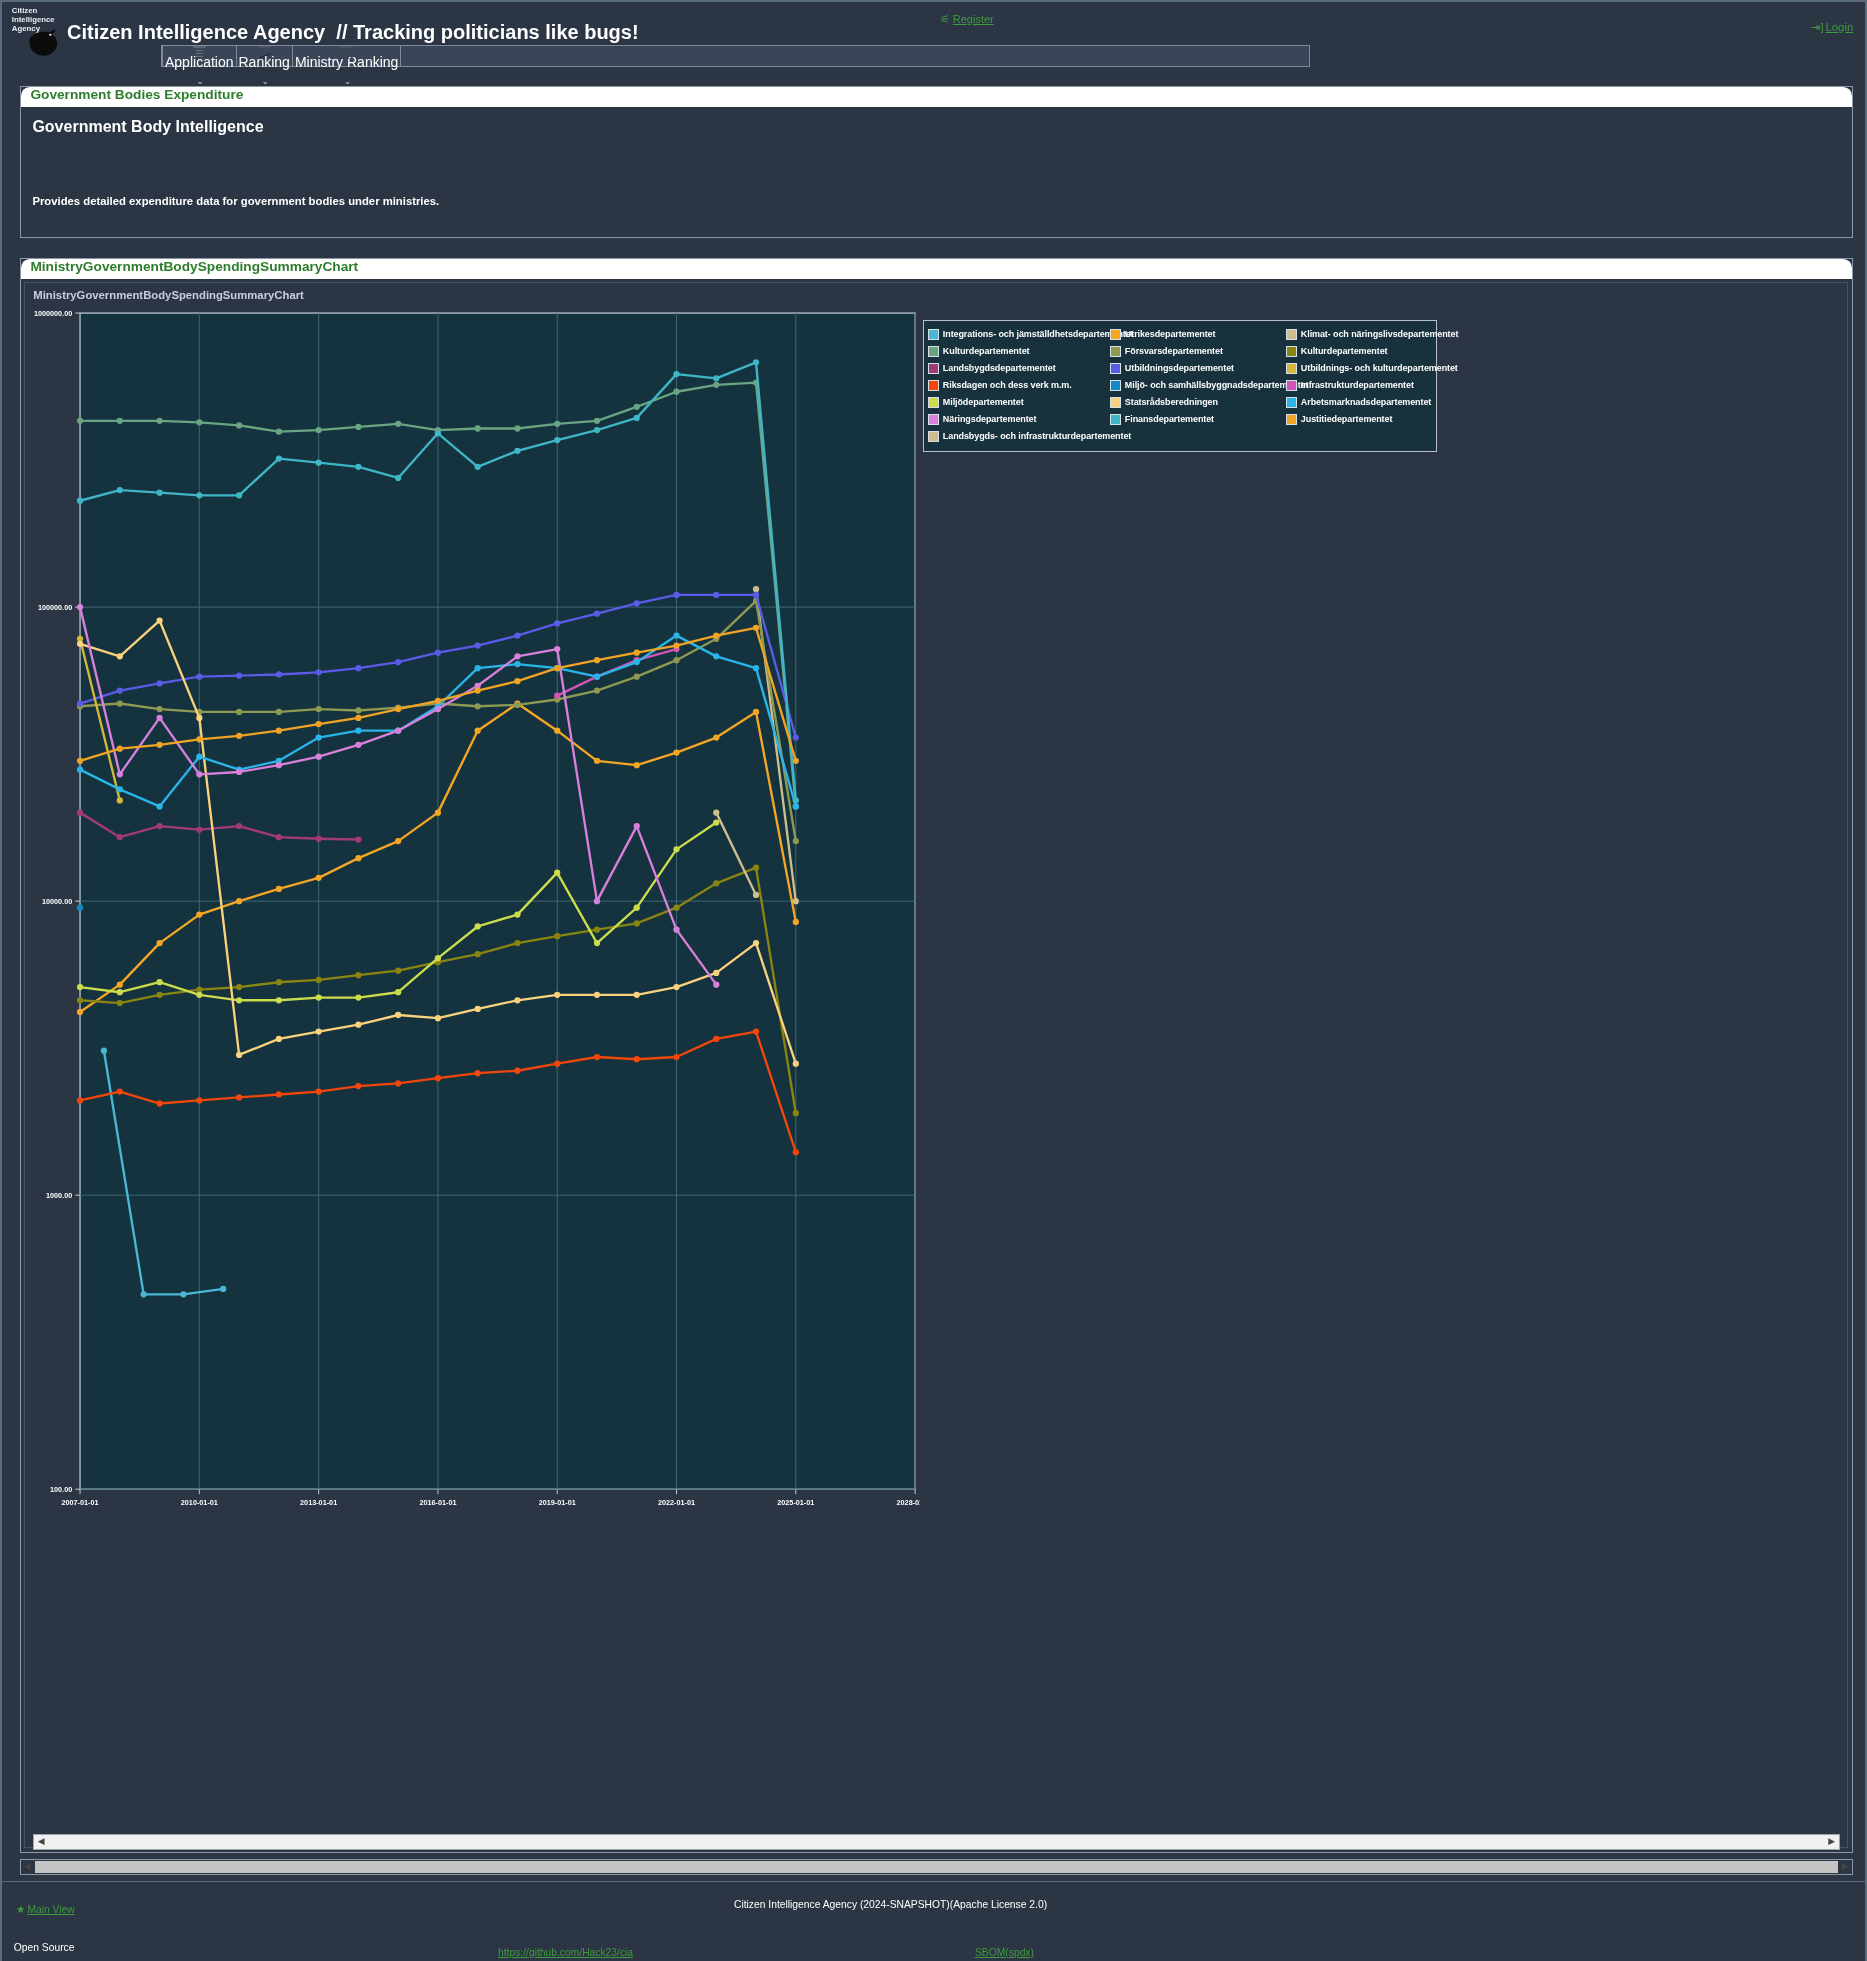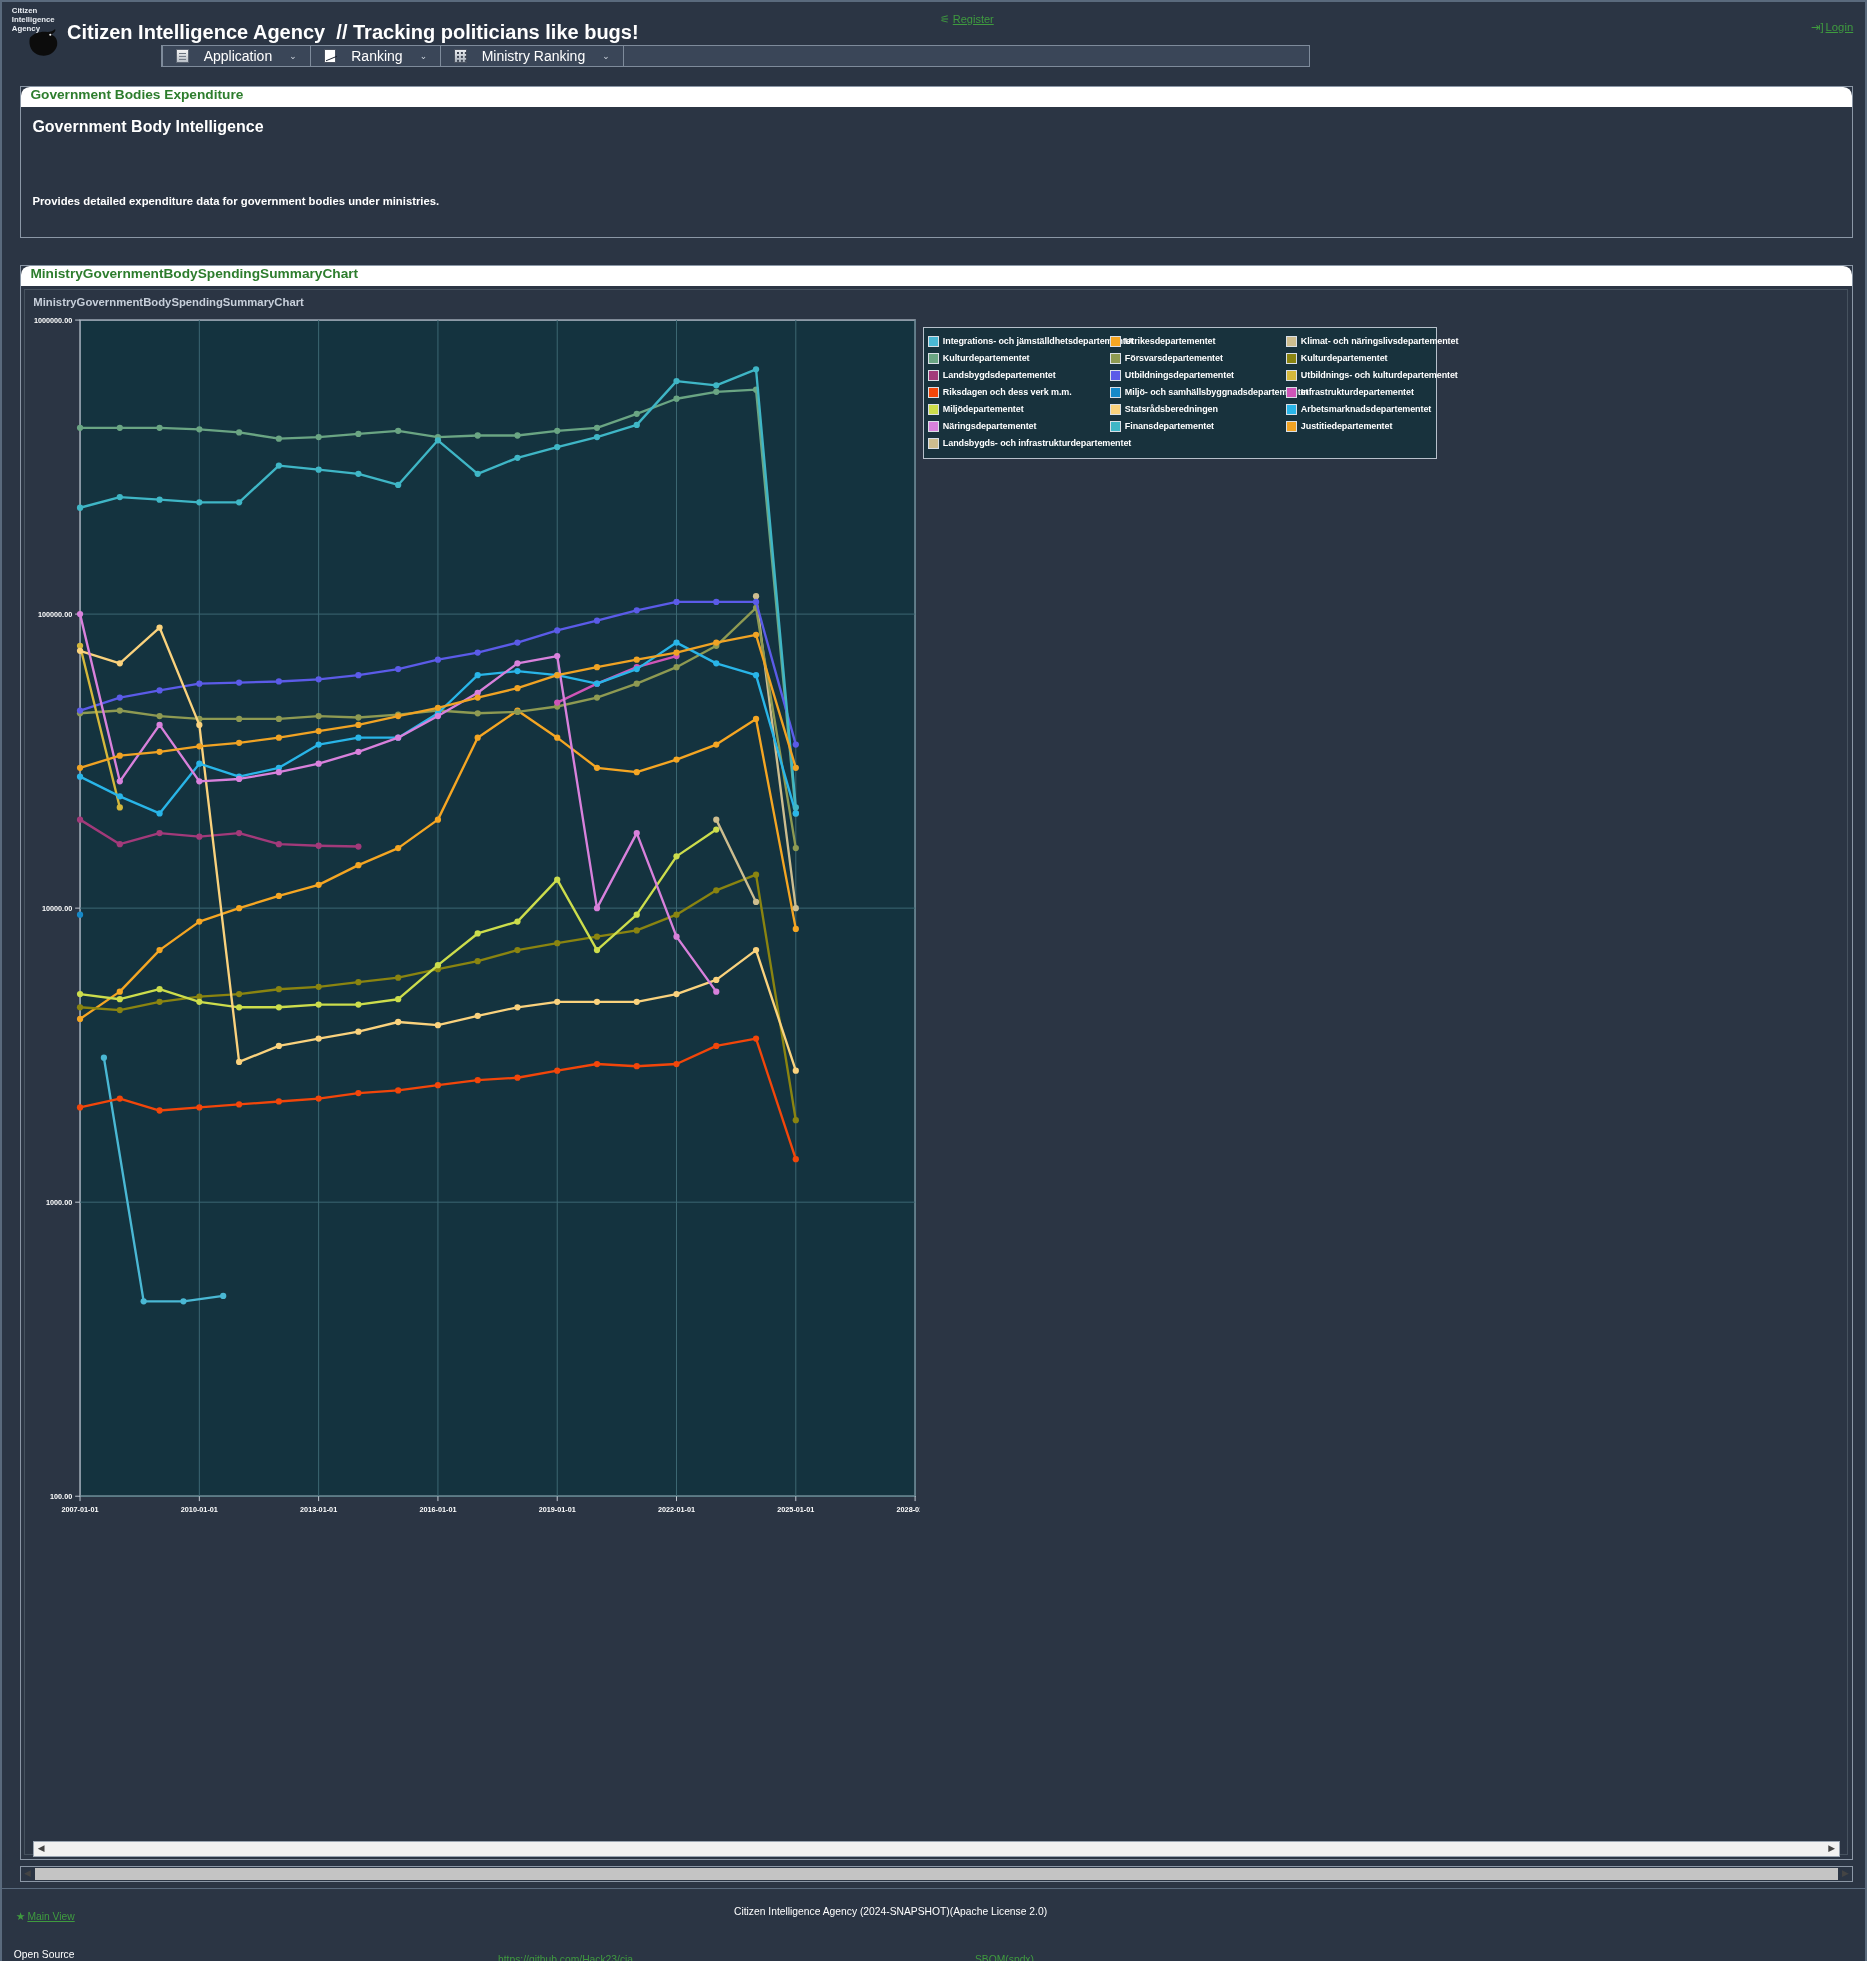--- a/index.html
+++ b/index.html
@@ -56,26 +56,27 @@
 
   
   .menubar {
     position: absolute; left: 159px; top: 43px;
     width: 1149px; height: 21.6px;
     background: #3a4658;
     border: 1px solid #7e8b9b;
     display: flex; align-items: stretch;
   }
   .menu-item {
-    display: flex; align-items: center; gap: 15px;
-    padding: 0 13px;
+    display: flex; align-items: center; gap: 6px;
+    padding: 0 2px;
     border-right: 1px solid #7e8b9b;
     color: #ffffff; font-size: 14px;
     white-space: nowrap;
     cursor: default;
+    flex-direction: column;
   }
   .menu-item:first-child { border-left: 1px solid #7e8b9b; }
   .menu-item .caret { font-size: 8.8px; color: #cfd7e0; margin-left: 2px; }
   .mi-icon {
     display: inline-block; width: 12.7px; height: 13.7px;
     vertical-align: middle; position: relative;
   }
   .icon-doc {
     background: linear-gradient(#f4f4f4,#b9c0c8);
     border: 1px solid #5b6472;
@@ -128,21 +129,21 @@
   #page-panel .panel-body { padding: 0; position: relative; height: 130px; }
   .page-h2 {
     position: absolute; left: 11.8px; top: 11.8px;
     color: #ffffff; font-size: 16px; font-weight: bold;
   }
   .page-desc {
     position: absolute; left: 11.8px; top: 88px;
     color: #ffffff; font-size: 11.3px; font-weight: bold;
   }
 
-  #chart-panel { margin-top: 27px; }
+  #chart-panel { margin-top: 20px; }
   .chart-inner {
     border: 1px solid #46525f;
     background: #2b3544;
     padding: 5.9px 7.8px 0 7.8px;
     position: relative;
     height: 1566px;
   }
   .chart-inner-title {
     color: #c7cfda; font-size: 11.3px; font-weight: bold;
     margin-bottom: 3.9px;

